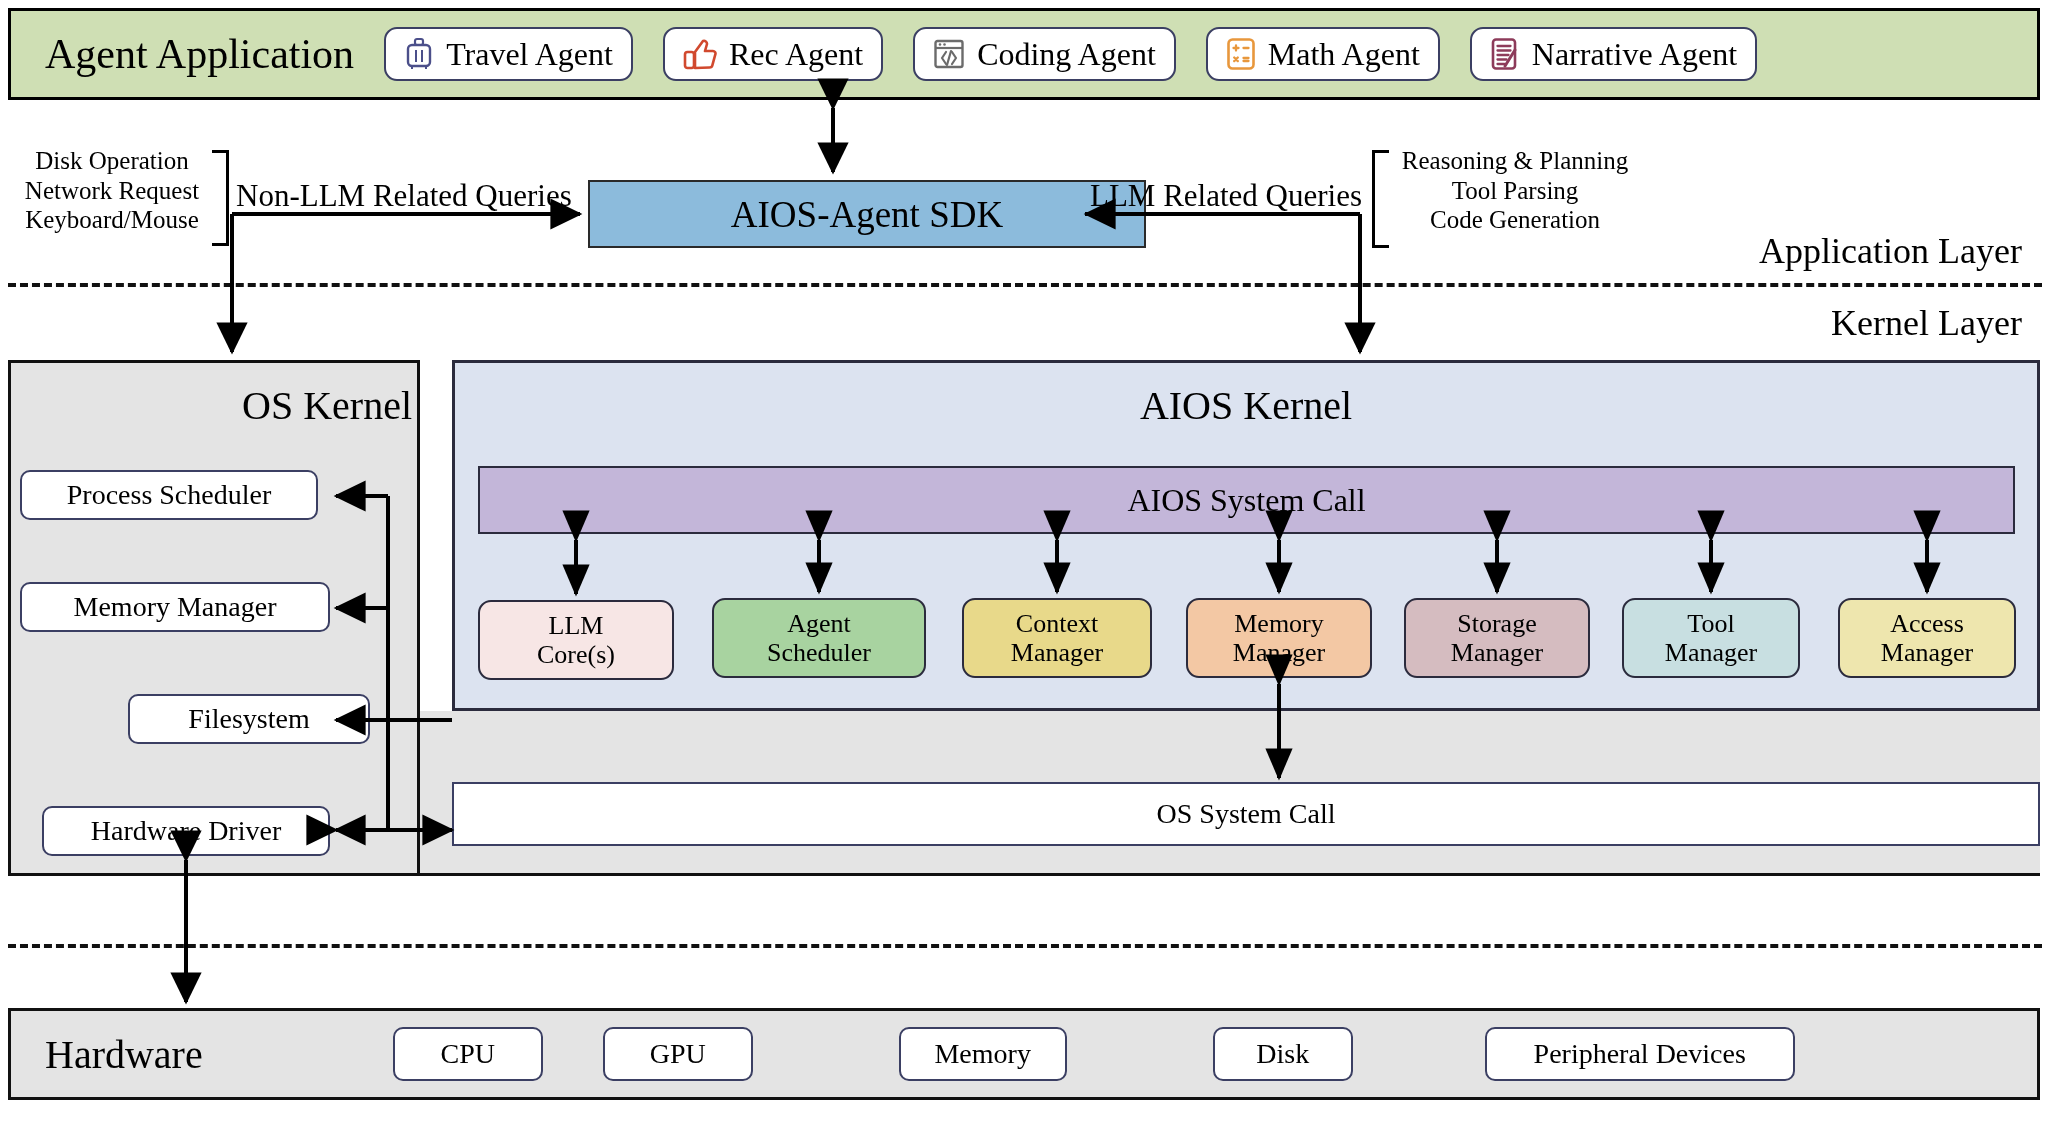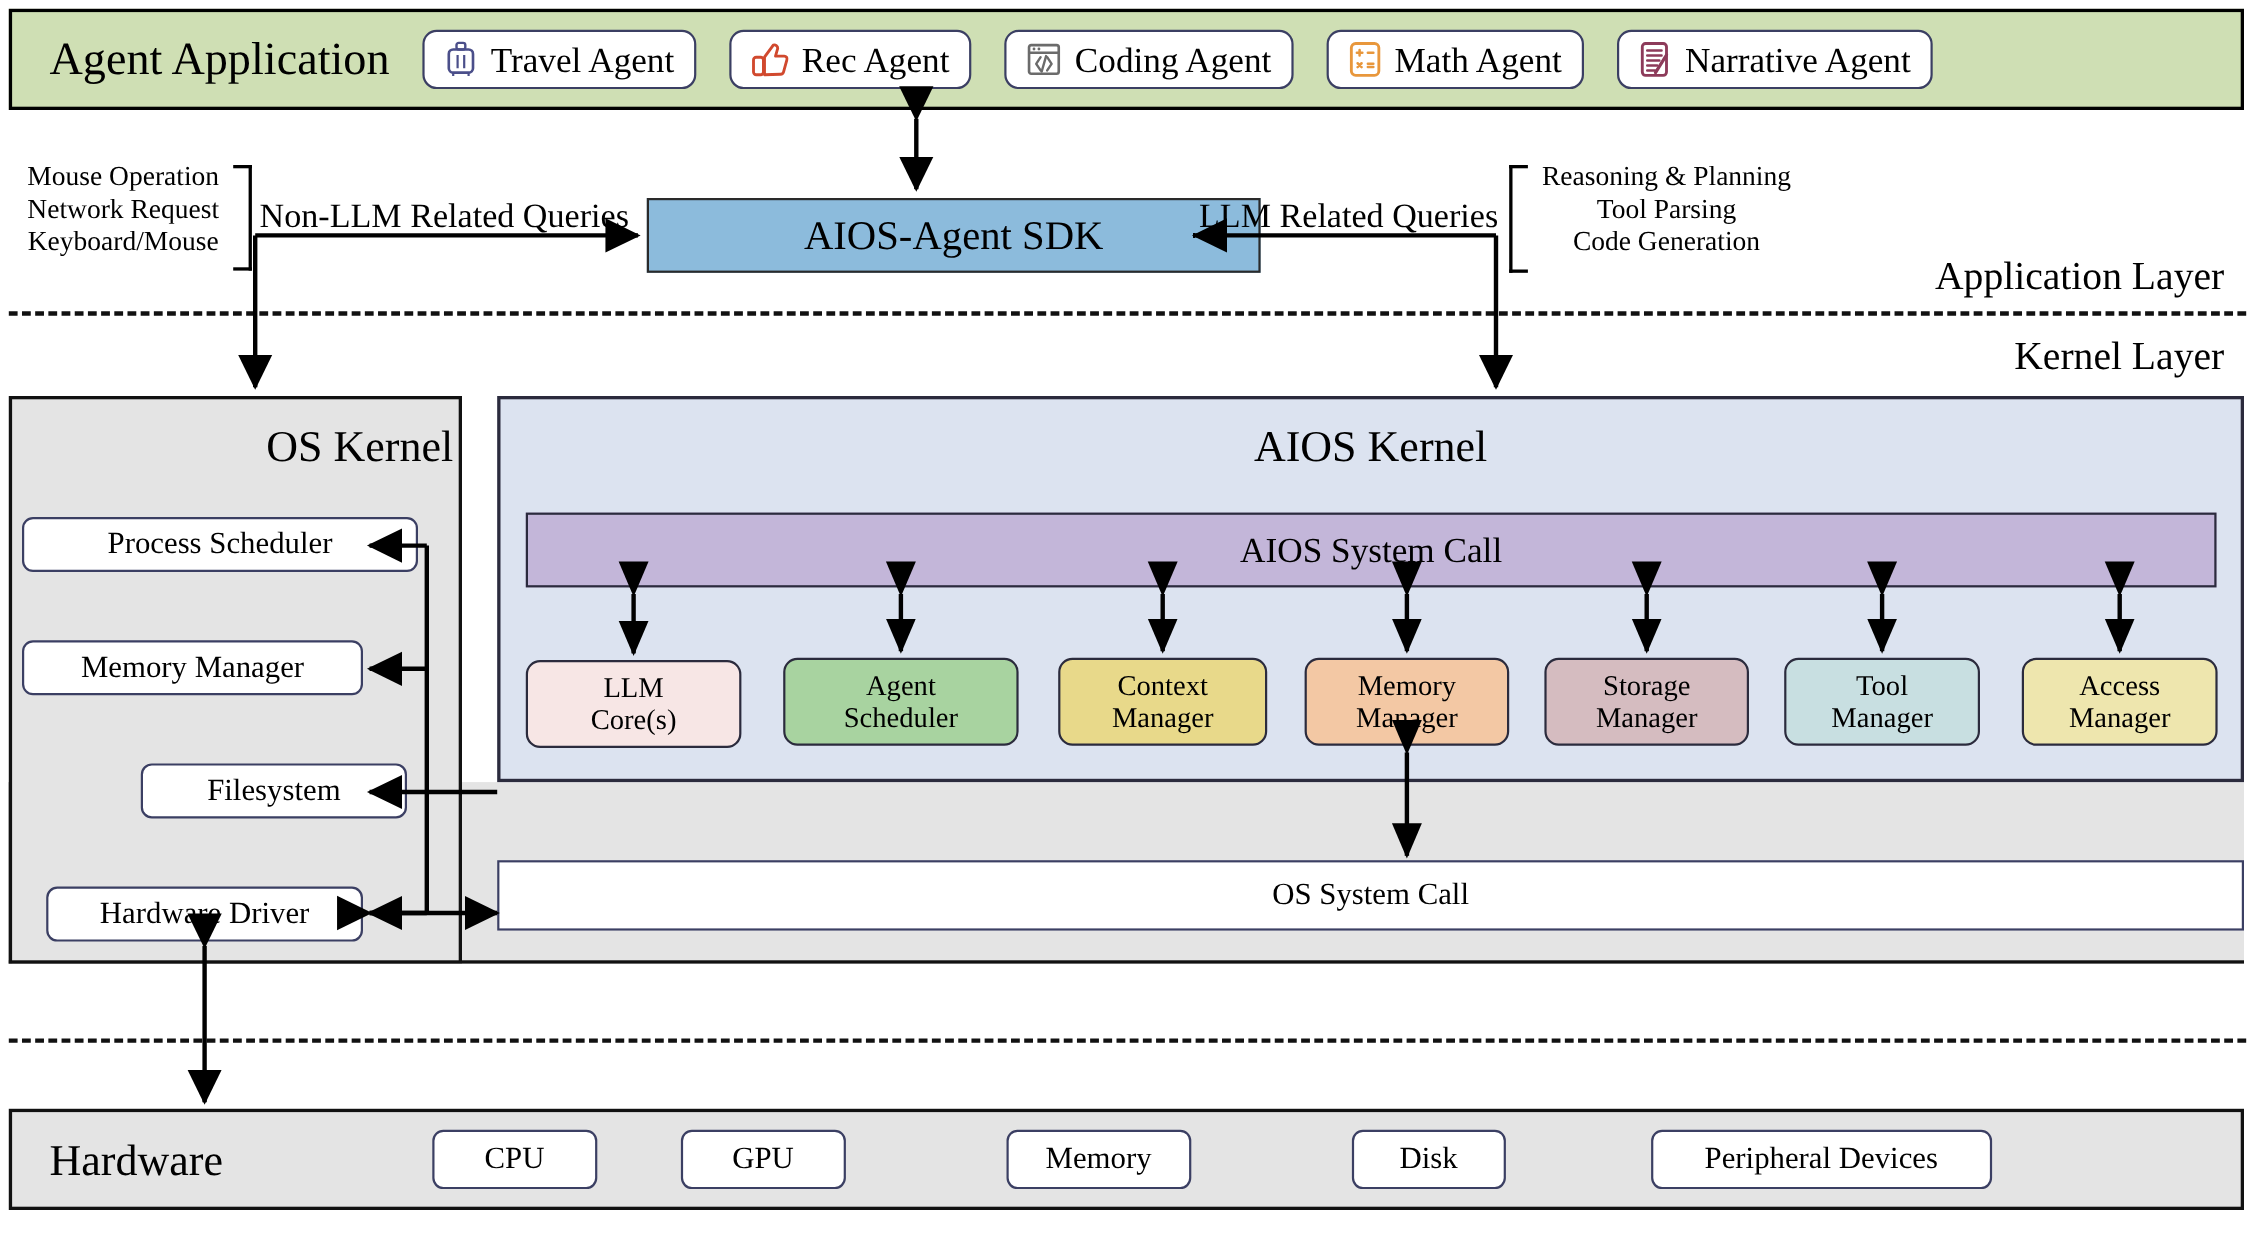--- a/index.html
+++ b/index.html
@@ -144,21 +144,21 @@
     </span>
     <span class="lbl">Narrative Agent</span>
   </div>
 </div>
 
 <div class="abs ctr" id="sdk-box">
   <span>AIOS-Agent SDK</span>
 </div>
 
 <div class="abs" id="left-bracket-labels">
-  <div class="bracket-text">Mouse Operation</div>
+  <div class="bracket-text">Disk Operation</div>
   <div class="bracket-text">Network Request</div>
   <div class="bracket-text">Keyboard/Mouse</div>
 </div>
 <div class="abs sq-bracket" id="lb-brace"></div>
 <div class="abs" id="lbl-nonllm">Non-LLM Related Queries</div>
 
 <div class="abs" id="right-bracket-labels">
   <div class="bracket-text">Reasoning &amp; Planning</div>
   <div class="bracket-text">Tool Parsing</div>
   <div class="bracket-text">Code Generation</div>
@@ -170,21 +170,21 @@
 <div class="abs dash" id="dash1"></div>
 <div class="abs layer-cap" id="cap-kernel">Kernel Layer</div>
 <div class="abs dash" id="dash2"></div>
 <div class="abs layer-cap" id="cap-hw">Hardware Layer</div>
 
 <div class="abs" id="gray-band"></div>
 
 <div class="abs" id="os-kernel"></div>
 <div class="abs" id="os-kernel-title">OS Kernel</div>
 
-<div class="abs oskbox ctr" style="left:20px;top:470px;width:360px;">
+<div class="abs oskbox ctr" style="left:20px;top:470px;width:298px;">
   <span>Process Scheduler</span>
 </div>
 <div class="abs oskbox ctr" style="left:20px;top:582px;width:310px;">
   <span>Memory Manager</span>
 </div>
 <div class="abs oskbox ctr" style="left:128px;top:694px;width:242px;">
   <span>Filesystem</span>
 </div>
 <div class="abs oskbox ctr" style="left:42px;top:806px;width:288px;">
   <span>Hardware Driver</span>
@@ -227,21 +227,21 @@
 
 <div class="abs ctr" id="os-syscall">
   <span>OS System Call</span>
 </div>
 
 <div class="abs" id="hw-band">
   <div id="hw-title">Hardware</div>
   <div class="hwbox" style="width:150px;margin-left:190px;">
     <span>CPU</span>
   </div>
-  <div class="hwbox" style="width:150px;margin-left:76px;">
+  <div class="hwbox" style="width:150px;margin-left:60px;">
     <span>GPU</span>
   </div>
   <div class="hwbox" style="width:168px;margin-left:146px;">
     <span>Memory</span>
   </div>
   <div class="hwbox" style="width:140px;margin-left:146px;">
     <span>Disk</span>
   </div>
   <div class="hwbox" style="width:310px;margin-left:132px;">
     <span>Peripheral Devices</span>

